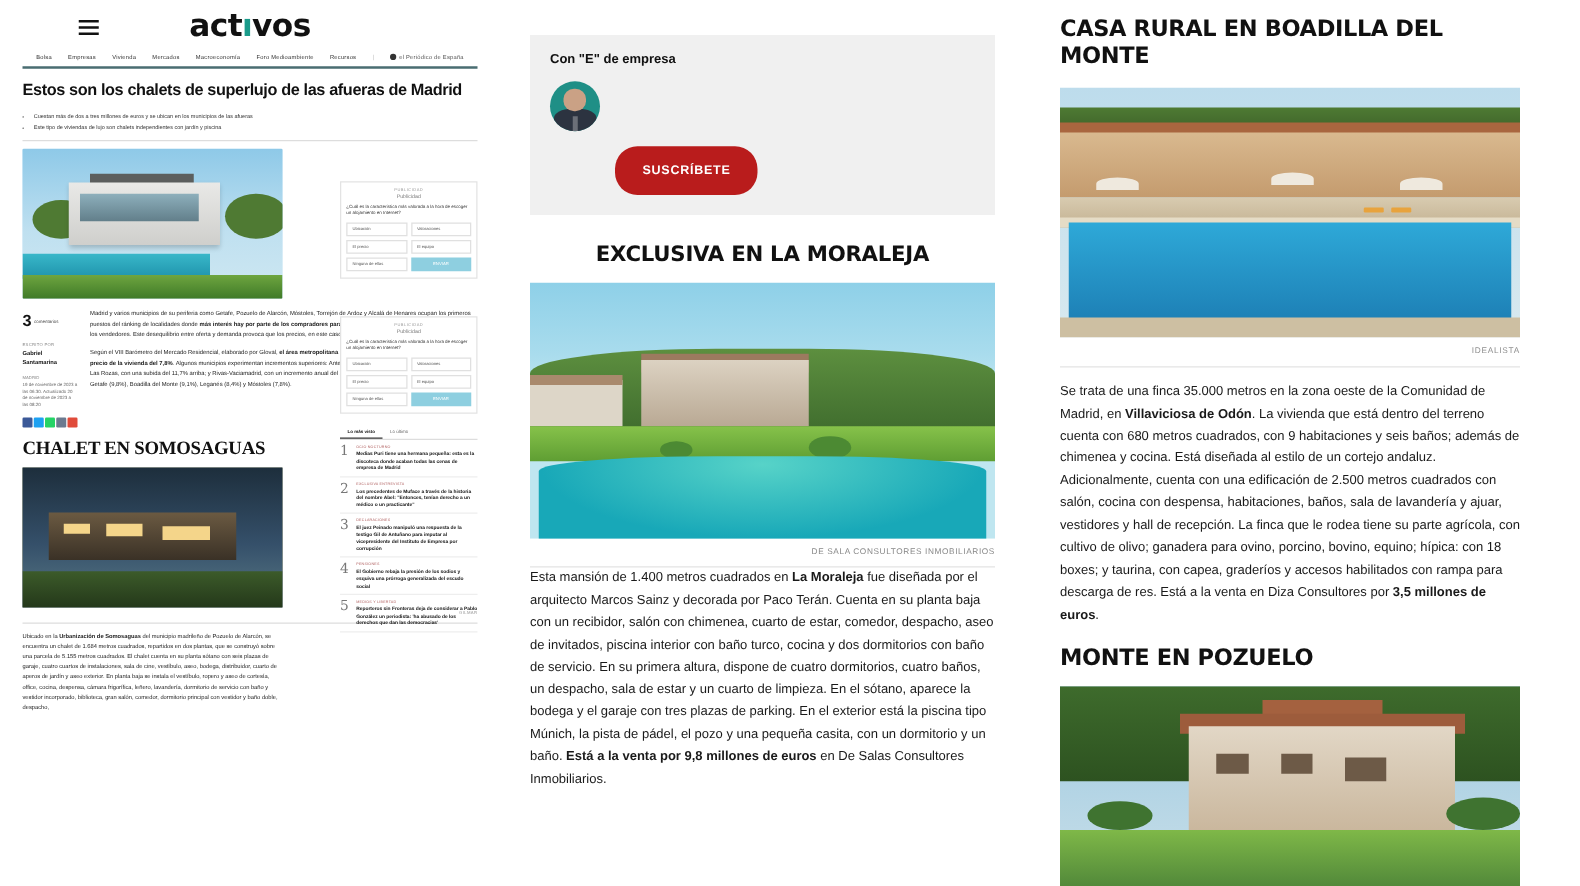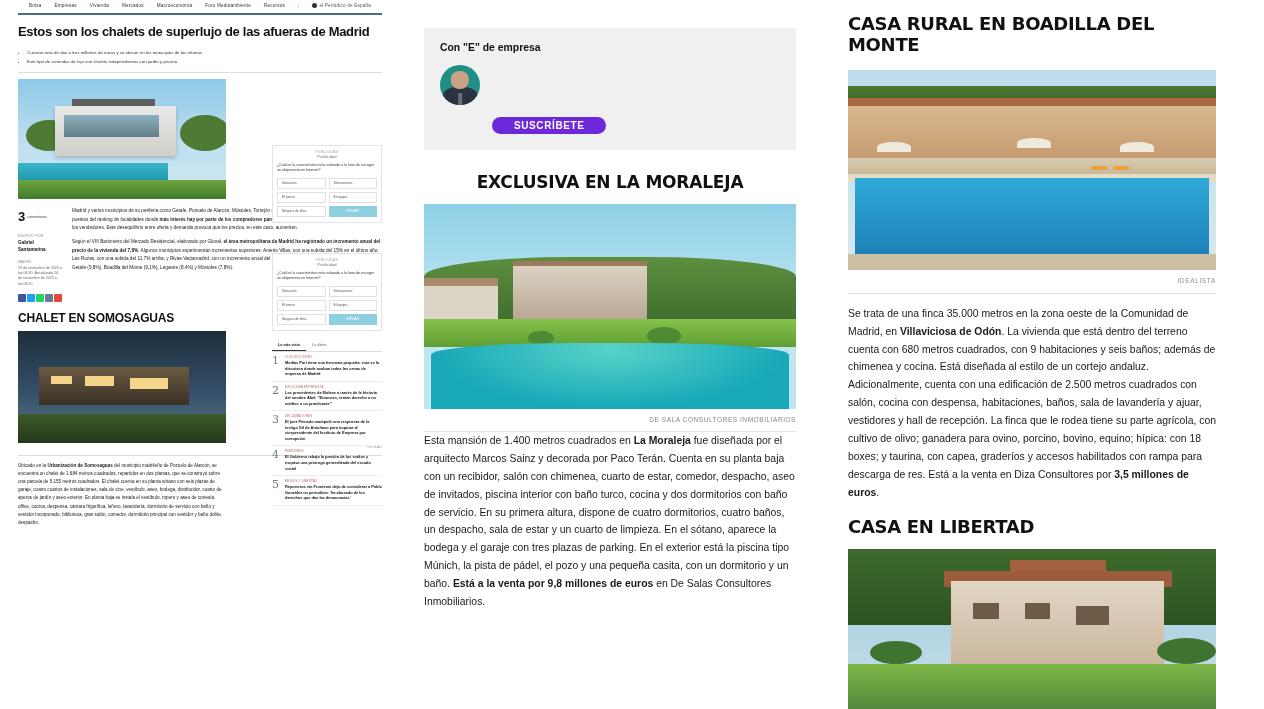--- a/index.html
+++ b/index.html
@@ -47,21 +47,21 @@
   .meta-left .lbl { font-size:3.4px; color:#8a8a8a; margin-top:7px; text-transform:uppercase; letter-spacing:.2px;}
   .meta-left .author { font-size:4.6px; font-weight:700; color:#111; margin-top:1px;}
   .meta-left .city { font-size:3.4px; color:#8a8a8a; margin-top:6px; text-transform:uppercase;}
   .meta-left .date { font-size:3.6px; color:#666; line-height:1.45; margin-top:1px;}
   .social { display:flex; gap:1.5px; margin-top:7px; }
   .social b { width:8px; height:8px; border-radius:1px; display:block; }
   .body-text { flex:1; font-size:4.7px; line-height:1.78; color:#1a1a1a; text-align:left; }
   .body-text p { margin:0 0 6px 0; }
   .body-text b { font-weight:700; }
 
-  .sec-title { font-size:12px; font-weight:700; color:#111; margin:9px 0 6px 0; font-family:Liberation Sans, sans-serif; letter-spacing:-.2px;}
+  .sec-title { font-size:15px; font-weight:700; color:#111; margin:9px 0 6px 0; font-family:Liberation Serif, serif; letter-spacing:-.2px;}
   .hero2 { width:208px; height:112px; overflow:hidden; position:relative; background:#2b3a2a;}
   .hero2 .nsky { position:absolute; inset:0; background:linear-gradient(180deg,#1d2e3c,#35506a 55%,#5a7a86 100%); }
   .hero2 .nhouse { position:absolute; left:10%; top:32%; width:72%; height:34%; background:linear-gradient(180deg,#6b5a42,#3a3126); }
   .hero2 .nwin { position:absolute; background:#f4d58a; }
   .hero2 .ngrass { position:absolute; left:0; bottom:0; width:100%; height:26%; background:linear-gradient(180deg,#3c5b2a,#24381a); }
   .credit-r { font-size:3.4px; color:#999; text-align:right; margin-top:2px; letter-spacing:.3px;}
   .small-body { font-size:4.6px; line-height:1.78; color:#1a1a1a; width:208px; margin-top:6px;}
 
   
   .rail { position:absolute; right:18px; top:145px; width:110px; }
@@ -88,21 +88,21 @@
   .c2text { font-size:10.6px; line-height:1.62; color:#1a1a1a; }
   .c2text b { font-weight:700; }
   .newsbox { background:#f0f0f0; padding:14px 16px 16px 16px; margin:16px 0 22px 0; }
   .nb-title { font-size:10.4px; font-weight:700; color:#111; margin-bottom:12px;}
   .nb-row { display:flex; gap:12px; align-items:flex-start; }
   .avatar { width:40px; height:40px; border-radius:50%; overflow:hidden; background:#1f8f86; flex:0 0 40px; position:relative;}
   .avatar .head { position:absolute; left:50%; top:16%; transform:translateX(-50%); width:46%; height:44%; border-radius:46%; background:#caa185; }
   .avatar .body { position:absolute; left:50%; bottom:0; transform:translateX(-50%); width:84%; height:44%; border-radius:42% 42% 0 0; background:#2c3340; }
   .avatar .tie { position:absolute; left:50%; bottom:0; transform:translateX(-50%); width:9%; height:30%; background:#6b6f78; }
   .nb-text { font-size:9.6px; line-height:1.55; color:#222; }
-  .subs-btn { margin:12px 0 0 52px; background:#6d28d9; color:#fff; border:none; border-radius:18px; padding:3px 22px; font-size:10px; font-weight:700; letter-spacing:.6px; }
+  .subs-btn { margin:12px 0 0 52px; background:#b91c1c; color:#fff; border:none; border-radius:18px; padding:14px 22px; font-size:10px; font-weight:700; letter-spacing:.6px; }
   .c2-h { font-size:17px; font-weight:700; color:#111; text-align:center; margin:12px 0 12px 0; font-family:"DejaVu Sans", sans-serif; letter-spacing:-.2px;}
   .c2img { width:372px; height:205px; position:relative; overflow:hidden; }
   .c2img .sky { position:absolute; inset:0; background:linear-gradient(180deg,#8ed0e8 0%,#a9dced 28%,#bfe6f0 42%,#bfe6f0 100%);}
   .c2img .treeline { position:absolute; left:0; top:26%; width:100%; height:34%; background:linear-gradient(180deg,#5d8f3f,#3e6b2d); border-radius:40% 40% 0 0 / 28% 28% 0 0;}
   .c2img .villa { position:absolute; left:24%; top:30%; width:36%; height:26%; background:linear-gradient(180deg,#dcd2c2,#b9a994);}
   .c2img .roof { position:absolute; left:24%; top:28%; width:36%; height:7%; background:#9c7a5f;}
   .c2img .outb { position:absolute; left:0; top:38%; width:20%; height:18%; background:#ddd6c8;}
   .c2img .outbr { position:absolute; left:0; top:36%; width:20%; height:4%; background:#a98a6d;}
   .c2img .lawn { position:absolute; left:0; top:56%; width:100%; height:14%; background:linear-gradient(180deg,#86c24a,#5f9e33);}
   .c2img .pool { position:absolute; left:2%; bottom:0; width:96%; height:32%; background:radial-gradient(ellipse at 50% 10%, #57d3c8, #18a8b8 70%); border-radius:40% 40% 0 0 / 18% 18% 0 0;}
@@ -139,20 +139,30 @@
   .c3img2 .lawn { position:absolute; left:0; bottom:0; width:100%; height:28%; background:linear-gradient(180deg,#7fb848,#52893a);}
   .c3img2 .bush { position:absolute; border-radius:50%; background:#3f7330;}
 </style>
 </head>
 <body>
 
 <div class="page">
 
   <div class="col1">
 
+    <div class="masthead">
+      <div class="burger">
+          <i></i>
+          <i></i>
+          <i></i>
+        </div>
+      <div class="logo">
+        <span>act<span style="color:#1a9b8a">ı</span>vos</span>
+      </div>
+    </div>
 
     <div class="navbar">
       <span>Bolsa</span>
       <span>Empresas</span>
       <span>Vivienda</span>
       <span>Mercados</span>
       <span>Macroeconomía</span>
       <span>Foro Medioambiente</span>
       <span>Recursos</span>
       <span class="sep">|</span>
@@ -335,21 +345,21 @@
       <div class="umb" style="left:74%;top:36%"></div>
       <div class="lounger" style="left:66%;top:48%"></div>
       <div class="lounger" style="left:72%;top:48%"></div>
       <div class="poolrim"></div>
       <div class="pool"></div>
       <div class="bottomdeck"></div>
     </div>
     <div class="credit-c3">IDEALISTA</div>
     <div class="c3body">Se trata de una finca 35.000 metros en la zona oeste de la Comunidad de Madrid, en <b>Villaviciosa de Odón</b>. La vivienda que está dentro del terreno cuenta con 680 metros cuadrados, con 9 habitaciones y seis baños; además de chimenea y cocina. Está diseñada al estilo de un cortejo andaluz. Adicionalmente, cuenta con una edificación de 2.500 metros cuadrados con salón, cocina con despensa, habitaciones, baños, sala de lavandería y ajuar, vestidores y hall de recepción. La finca que le rodea tiene su parte agrícola, con cultivo de olivo; ganadera para ovino, porcino, bovino, equino; hípica: con 18 boxes; y taurina, con capea, graderíos y accesos habilitados con rampa para descarga de res. Está a la venta en Diza Consultores por <b>3,5 millones de euros</b>.</div>
 
-    <div class="c3-h2">CASA EN LIBERTAD</div>
+    <div class="c3-h2">MONTE EN POZUELO</div>
     <div class="c3img2">
       <div class="sky"></div>
       <div class="trees"></div>
       <div class="roof2"></div>
       <div class="roof"></div>
       <div class="villa"></div>
       <div class="win" style="left:34%;top:34%;width:7%;height:10%"></div>
       <div class="win" style="left:48%;top:34%;width:7%;height:10%"></div>
       <div class="win" style="left:62%;top:36%;width:9%;height:12%"></div>
       <div class="lawn"></div>

